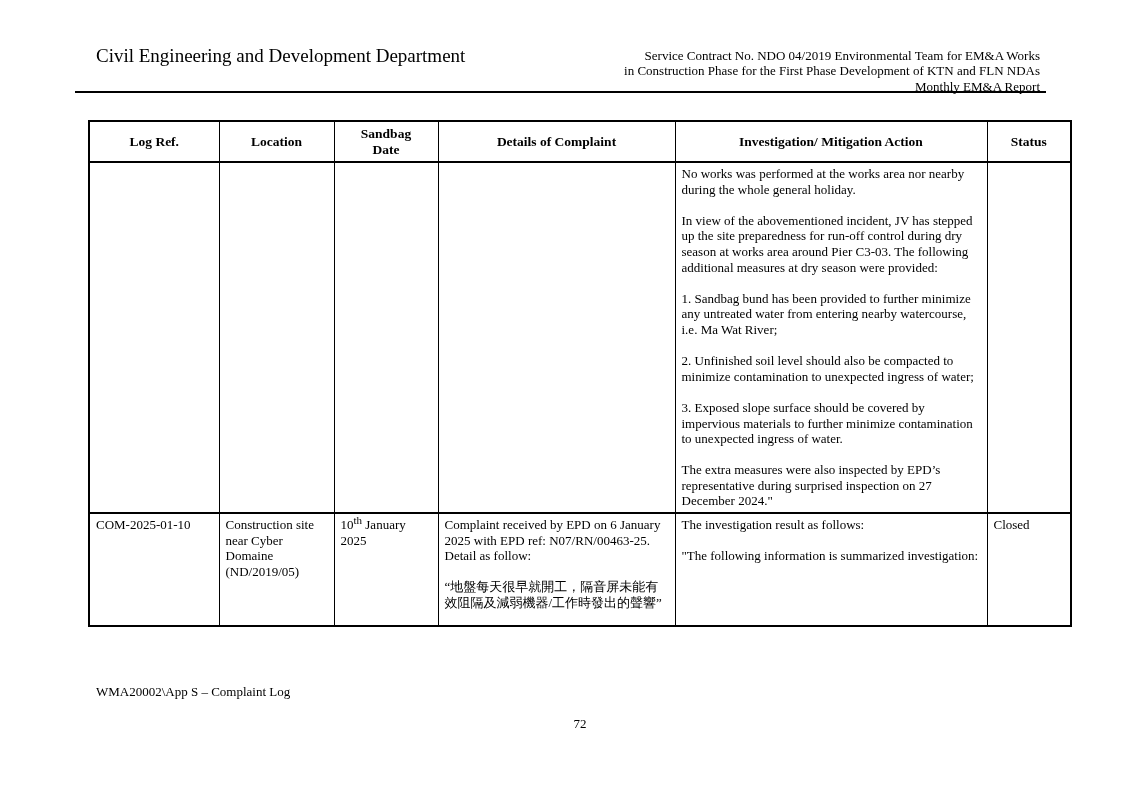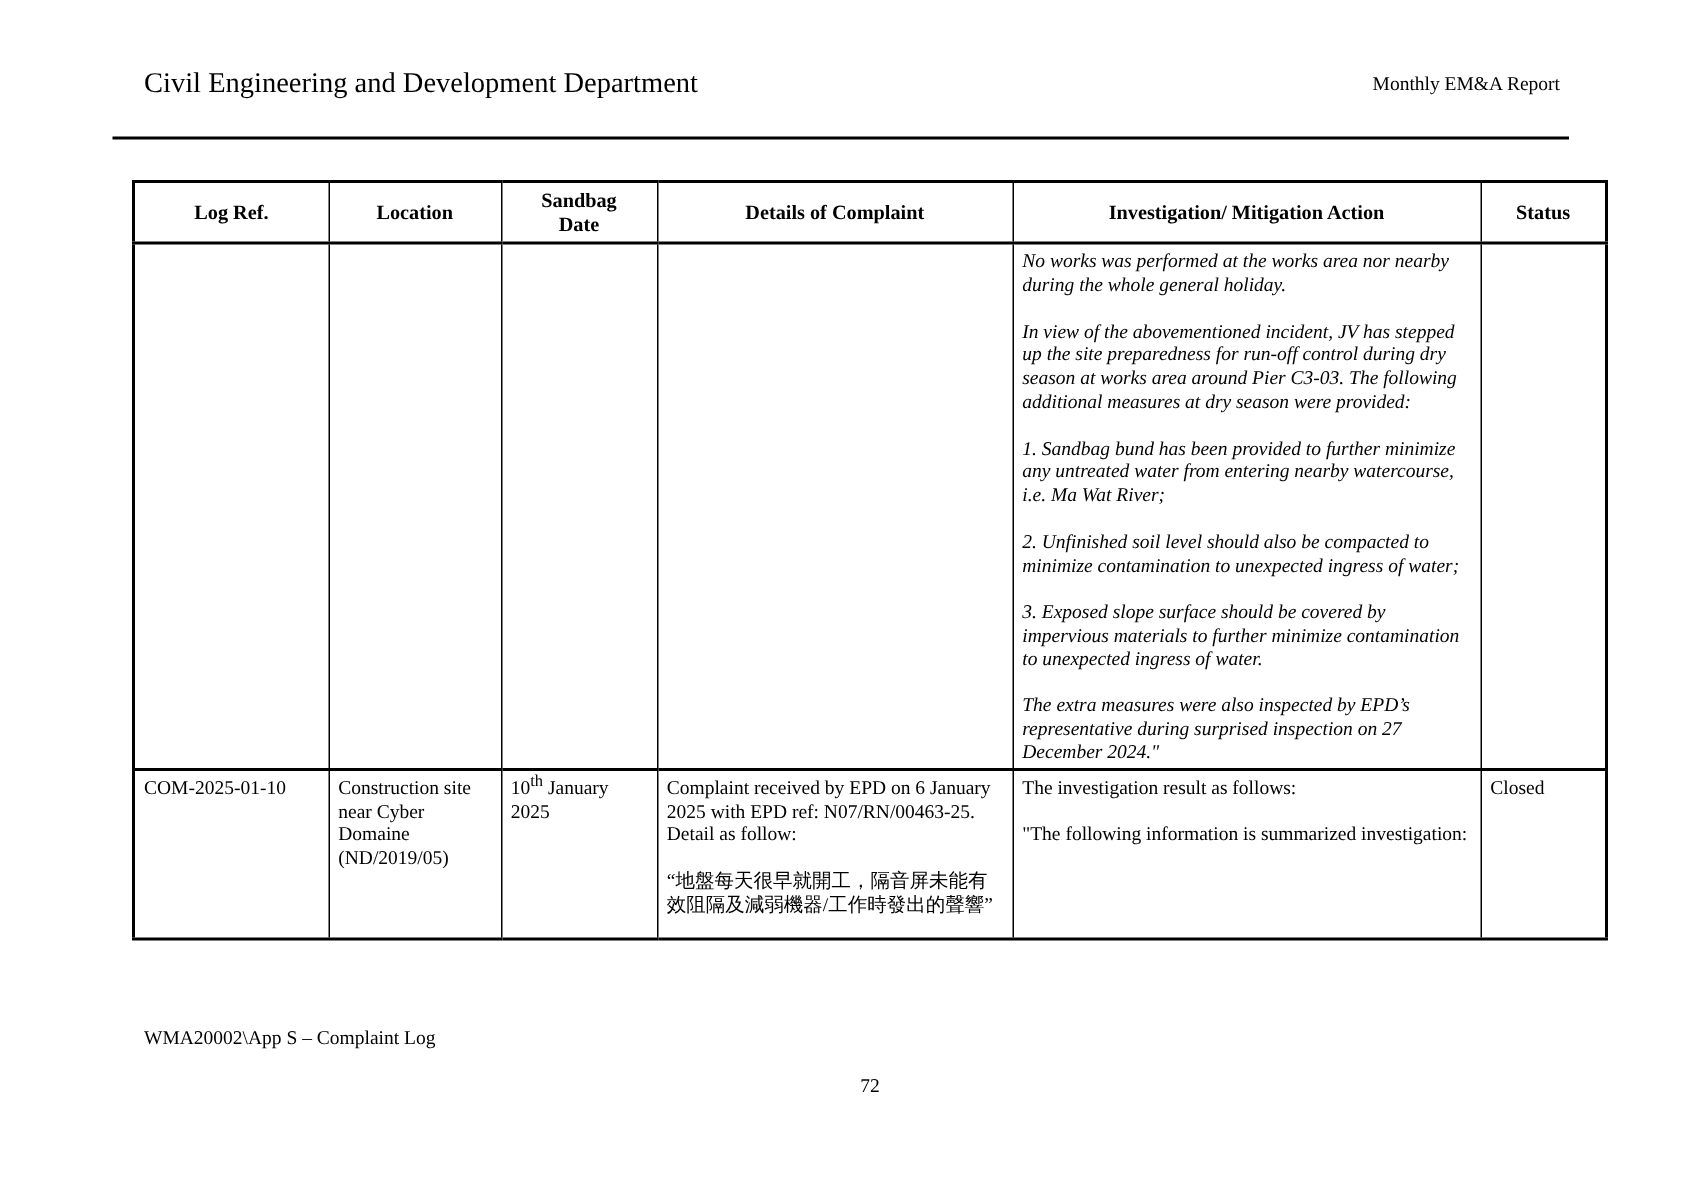--- a/index.html
+++ b/index.html
@@ -63,21 +63,21 @@
     overflow: hidden;
   }
   table.complaint-log th {
     font-weight: bold;
     font-size: 13.5px;
     text-align: center;
     vertical-align: middle;
     height: 41px;
     padding: 2px 20px;
   }
-  tr.row-continuation { height: 328px; font-style: italic; }
+  tr.row-continuation { height: 328px; }
   tr.row-entry { height: 113px; }
   .cell-center { text-align: left; }
   .cell-left { text-align: left; }
   .para { margin: 0 0 15.6px 0; }
   .para:last-child { margin-bottom: 0; }
   sup.ordinal {
     font-size: 11px;
     vertical-align: super;
     line-height: 0;
   }
@@ -99,20 +99,22 @@
   }
 </style>
 </head>
 <body>
 
 <div class="page">
 
   <div class="header-left">Civil Engineering and Development Department</div>
 
   <div class="header-right">
+    <div>Service Contract No. NDO 04/2019 Environmental Team for EM&amp;A Works</div>
+    <div>in Construction Phase for the First Phase Development of KTN and FLN NDAs</div>
     <div>Monthly EM&amp;A Report</div>
   </div>
 
   <div class="header-rule"></div>
 
   <table class="complaint-log">
     <colgroup>
       <col style="width:130px">
       <col style="width:115px">
       <col style="width:104px">

